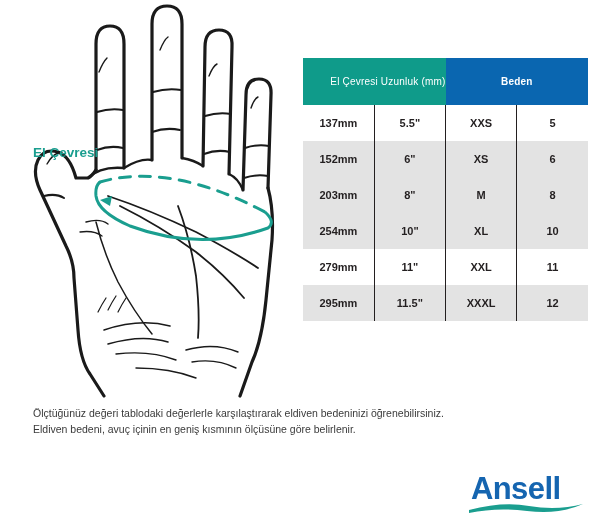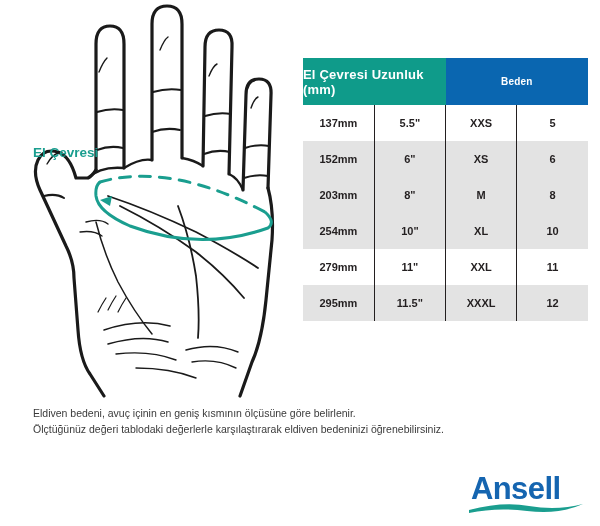--- a/index.html
+++ b/index.html
@@ -35,26 +35,26 @@
     border-collapse: collapse;
     table-layout: fixed;
   }
   #size-table th, #size-table td {
     padding: 0;
     margin: 0;
   }
   .th-circ {
     background: #0f9b8a;
     color: #ffffff;
-    font-size: 13px;
-    font-weight: bold;
+    font-size: 10px;
+    font-weight: normal;
     letter-spacing: 0.2px;
     height: 47px;
     vertical-align: middle;
-    text-align: left;
+    text-align: right;
   }
   .th-size {
     background: #0a66b0;
     color: #ffffff;
     font-size: 10px;
     font-weight: bold;
     letter-spacing: 0.2px;
     height: 47px;
     vertical-align: middle;
     text-align: center;
@@ -227,22 +227,22 @@
     <tr class="row-even">
       <td class="c-mm">295mm</td>
       <td class="c-in">11.5"</td>
       <td class="c-lab">XXXL</td>
       <td class="c-num">12</td>
     </tr>
   </tbody>
 </table>
 
 <div id="caption">
+  <div>Ölçtüğünüz değeri tablodaki değerlerle karşılaştırarak eldiven bedeninizi öğrenebilirsiniz.</div>
   <div>Eldiven bedeni, avuç içinin en geniş kısmının ölçüsüne göre belirlenir.</div>
-  <div>Ölçtüğünüz değeri tablodaki değerlerle karşılaştırarak eldiven bedeninizi öğrenebilirsiniz.</div>
 </div>
 
 <div id="ansell-logo">
   <svg viewBox="0 0 125 48" width="125" height="48">
     <text x="8" y="31" fill="#1565b0" font-family="Liberation Sans, sans-serif" font-size="31" font-weight="bold" letter-spacing="-0.6">Ansell</text>
     <path d="M6,42 Q40,33 66,38 Q94,43 120,36 Q96,47 64,43 Q34,39 6,45 Z" fill="#1a9e8f"></path>
   </svg>
 </div>
 
 </body></html>

